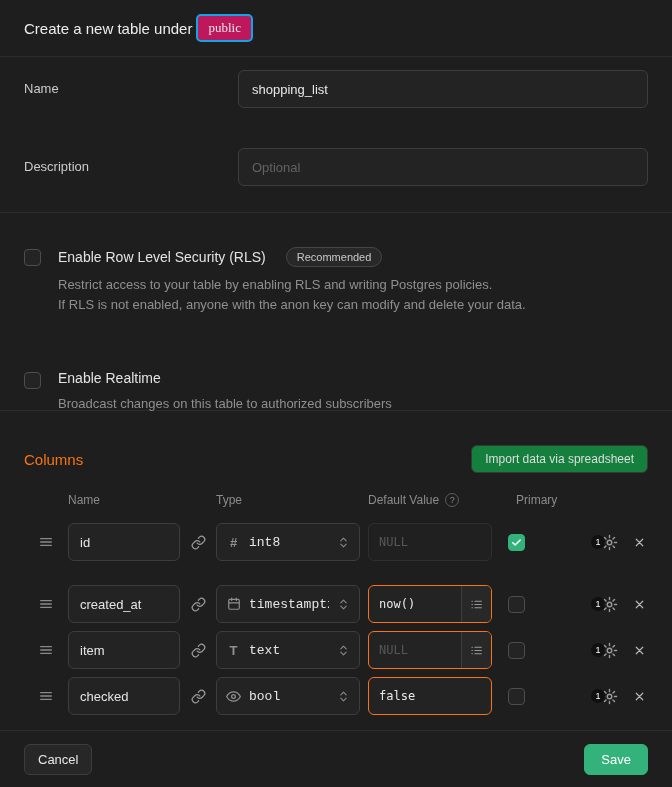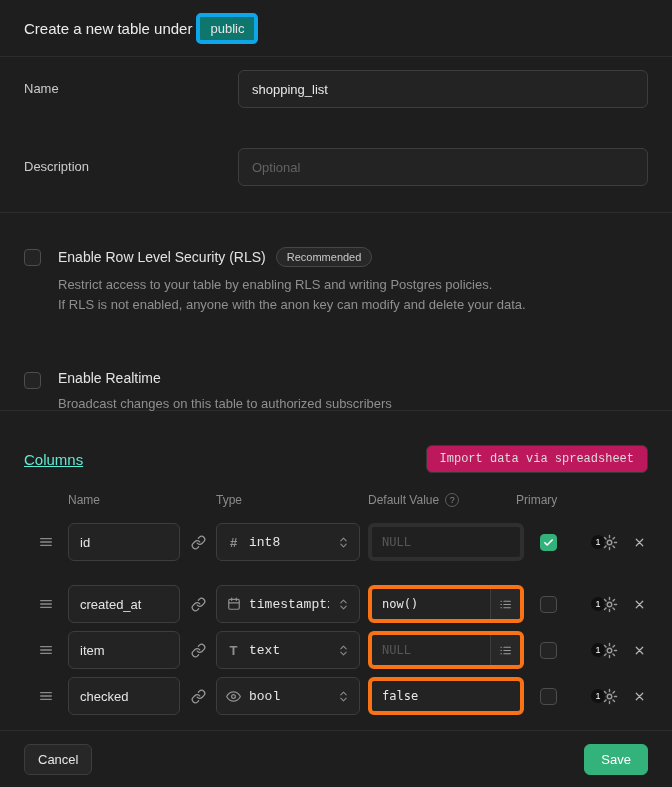--- a/index.html
+++ b/index.html
@@ -15,22 +15,22 @@
   .modal { display: flex; flex-direction: column; height: 100%; }
 
   
   .modal-header {
     display: flex; align-items: center; gap: 4px;
     padding: 0 24px; height: 57px; flex: none;
     border-bottom: 1px solid #2c2c2c;
   }
   .modal-title { font-size: 15px; color: #ececec; font-weight: 500; }
   .schema-badge {
-    font-family: Liberation Sans, sans-serif; font-size: 13px;
-    background: #0f766e; border: 4px solid #0ea5e9; color: #e6e6e6;
+    font-family: Liberation Serif, serif; font-size: 13px;
+    background: #be185d; border: 2px solid #0ea5e9; color: #e6e6e6;
     padding: 4px 10px; border-radius: 5px;
   }
 
   
   .form-section { padding: 13px 24px 26px; border-bottom: 1px solid #2c2c2c; flex: none; }
   .form-row { display: flex; align-items: flex-start; }
   .form-row + .form-row { margin-top: 40px; }
   .form-label { width: 214px; flex: none; padding-top: 11px; color: #cbcbcb; font-size: 13px; }
   .text-input {
     flex: 1; height: 38px; background: #232323;
@@ -42,36 +42,36 @@
 
   
   .toggles-section { padding: 34px 24px 0; border-bottom: 1px solid #2c2c2c; flex: none; height: 198px; }
   .toggle-block { display: flex; gap: 17px; }
   .toggle-block + .toggle-block { margin-top: 55px; }
   .checkbox {
     width: 17px; height: 17px; flex: none; margin-top: 2px;
     border: 1px solid #4d4d4d; border-radius: 4px; background: #242424;
     display: flex; align-items: center; justify-content: center; cursor: pointer;
   }
-  .toggle-label-row { display: flex; align-items: center; gap: 10px; }
+  .toggle-label-row { display: flex; align-items: center; gap: 20px; }
   .toggle-label { font-size: 14px; color: #e3e3e3; }
   .rec-badge {
     font-size: 11px; color: #c9c9c9; background: #282828;
     border: 1px solid #464646; border-radius: 999px; padding: 3px 10px;
   }
   .toggle-help { margin-top: 8px; color: #8f8f8f; font-size: 13px; line-height: 20px; }
 
   
   .columns-section { padding: 34px 24px 0; flex: 1; }
   .columns-head { display: flex; justify-content: space-between; align-items: center; }
-  .columns-title { font-size: 15px; font-weight: 500; color: #5eead4; text-decoration: underline; }
+  .columns-title { font-size: 15px; font-weight: 500; color: #f97316; }
   .import-btn {
-    background: #be185d; border: 1px solid #383838; color: #dddddd;
+    background: #15803d; border: 1px solid #383838; color: #dddddd;
     font-size: 12px; padding: 6px 13px; border-radius: 6px; cursor: pointer;
-    font-family: Liberation Mono, monospace;
+    font-family: Liberation Sans, sans-serif;
   }
 
   .cols-header { display: flex; align-items: center; margin-top: 20px; font-size: 12px; color: #8b8b8b; }
   .cell-handle { width: 44px; flex: none; display: flex; align-items: center; justify-content: center; color: #8a8a8a; }
   .cell-name   { width: 112px; flex: none; }
   .cell-link   { width: 36px; flex: none; display: flex; align-items: center; justify-content: center; color: #9a9a9a; }
   .cell-type   { width: 144px; flex: none; }
   .cell-default{ width: 132px; margin-left: 8px; flex: none; display: flex; align-items: center; gap: 6px; }
   .cell-primary{ margin-left: 16px; flex: none; }
   .help-circle {
@@ -93,22 +93,22 @@
     width: 144px; flex: none; height: 38px; background: #232323;
     border: 1px solid #3d3d3d; border-radius: 6px;
     display: flex; align-items: center; gap: 8px; padding: 0 9px; cursor: pointer;
   }
   .type-glyph { width: 15px; flex: none; text-align: center; color: #8f8f8f; font-size: 13px; font-weight: 700; }
   .type-icon { width: 15px; flex: none; color: #8f8f8f; display: flex; justify-content: center; }
   .type-label { flex: 1; min-width: 0; font-family: Liberation Mono, monospace; font-size: 13px; color: #e6e6e6; overflow: hidden; white-space: nowrap; }
   .chevrons { color: #8a8a8a; flex: none; }
 
   .default-wrap {
-    width: 156px; flex: none; margin-left: 8px; height: 38px;
-    background: #232323; border: 4px solid #f97316; border-radius: 6px;
+    width: 124px; flex: none; margin-left: 8px; height: 38px;
+    background: #232323; border: 1px solid #f97316; border-radius: 6px;
     display: flex; align-items: center; overflow: hidden;
   }
   .default-wrap.disabled { background: #202020; border-color: #2f2f2f; }
   .default-input {
     flex: 1; min-width: 0; height: 100%; background: transparent; border: none;
     color: #e8e8e8; padding: 0 10px; font-size: 12px; outline: none;
     font-family: "DejaVu Sans Mono", monospace;
   }
   .default-input::placeholder { color: #575757; }
   .list-btn {

